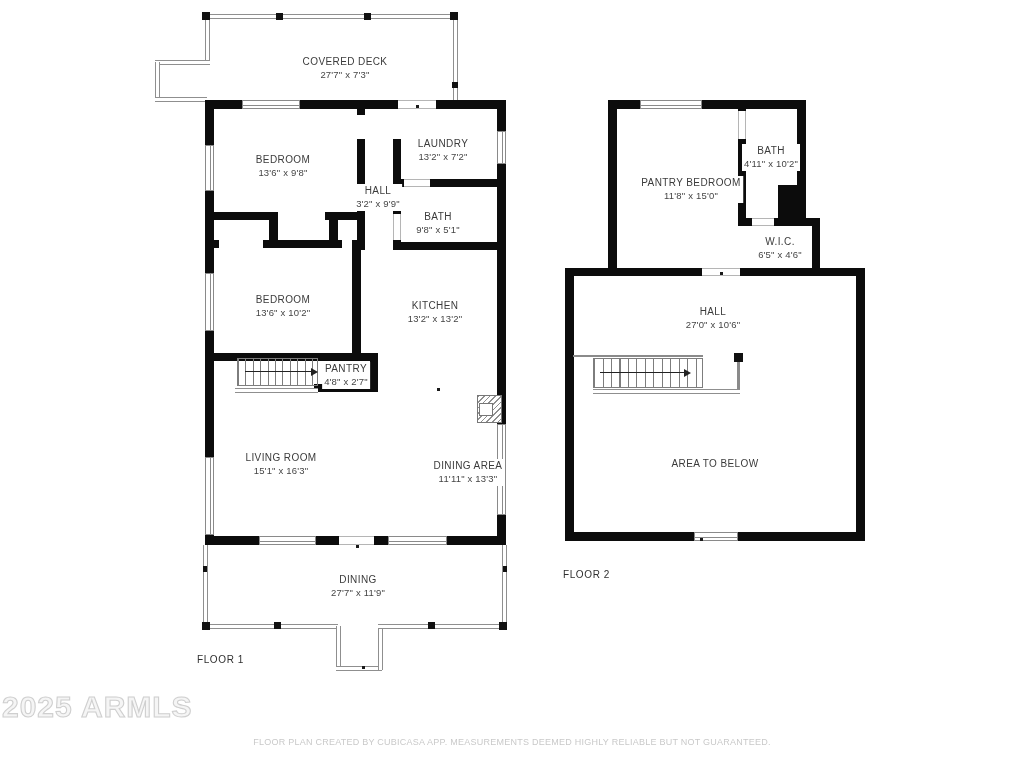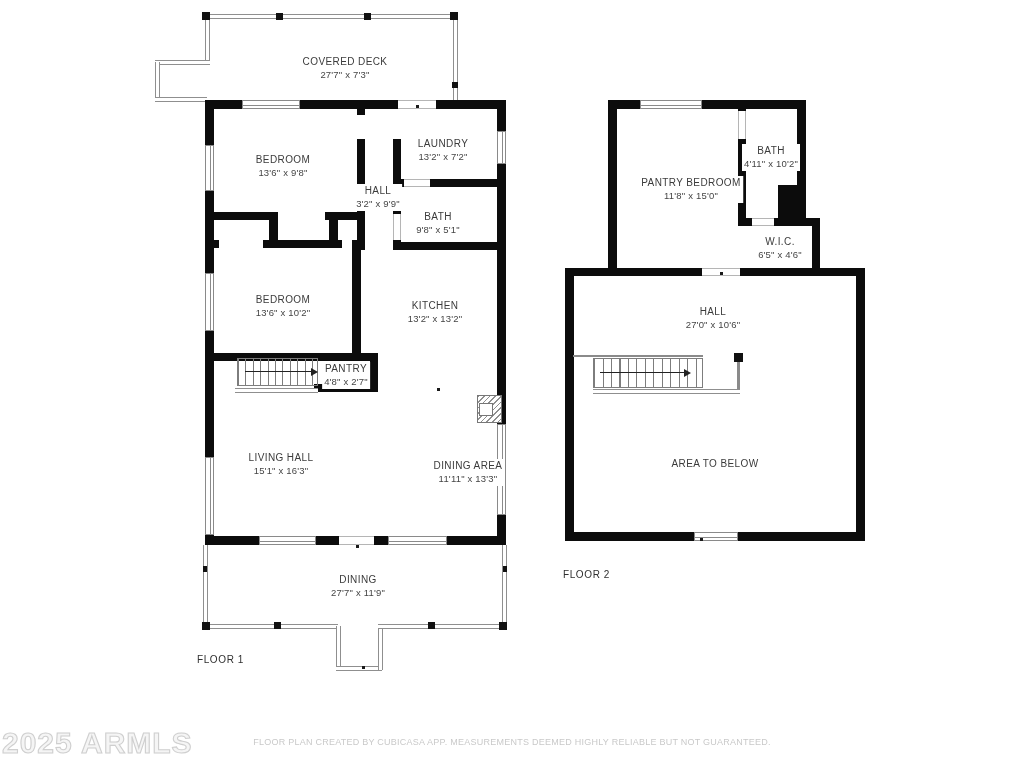--- a/index.html
+++ b/index.html
@@ -24,21 +24,21 @@
   .stairs2{background:repeating-linear-gradient(to right,#7d7d7d 0,#7d7d7d 1px,transparent 1px,transparent 8.5px);}
   .arrow-line{position:absolute;height:1px;background:#222;}
   .arrow-head{position:absolute;width:0;height:0;border-left:7px solid #222;border-top:4px solid transparent;border-bottom:4px solid transparent;}
   .hatch{position:absolute;border:1px solid #777;box-sizing:border-box;
     background:repeating-linear-gradient(135deg,#8f8f8f 0,#8f8f8f 1px,#ffffff 1px,#ffffff 4px);}
   .hatch-inner{position:absolute;background:#ffffff;border:1px solid #777;box-sizing:border-box;}
   .rlabel{position:absolute;transform:translateX(-50%);text-align:center;white-space:nowrap;background:#ffffff;padding:0 2px;}
   .rname{font-size:10px;letter-spacing:0.4px;color:#3b3b3b;line-height:13px;}
   .rdims{font-size:9.5px;letter-spacing:0.2px;color:#454545;line-height:14px;}
   .floor-tag{position:absolute;font-size:10px;letter-spacing:0.6px;color:#2f2f2f;}
-  .watermark{position:absolute;left:2px;top:726px;font-size:30px;font-weight:700;letter-spacing:1px;
+  .watermark{position:absolute;left:2px;top:690px;font-size:30px;font-weight:700;letter-spacing:1px;
     color:#f5f5f5;-webkit-text-stroke:1.1px #cfcfcf;}
   .footer{position:absolute;left:0;right:0;top:737px;text-align:center;font-size:9px;letter-spacing:0.25px;color:#c9c9c9;}
 </style>
 </head>
 <body>
 
 <div id="canvas">
 
   <div class="rail-h" style="left:205px;top:14px;width:253px;"></div>
   <div class="rail-v" style="left:453px;top:16px;height:86px;"></div>
@@ -180,21 +180,21 @@
   </div>
   <div class="rlabel" style="left:435px;top:299px;">
     <div class="rname">KITCHEN</div>
     <div class="rdims">13'2" x 13'2"</div>
   </div>
   <div class="rlabel" style="left:346px;top:362px;">
     <div class="rname">PANTRY</div>
     <div class="rdims">4'8" x 2'7"</div>
   </div>
   <div class="rlabel" style="left:281px;top:451px;">
-    <div class="rname">LIVING HALL</div>
+    <div class="rname">LIVING ROOM</div>
     <div class="rdims">15'1" x 16'3"</div>
   </div>
   <div class="rlabel" style="left:440px;top:459px;margin-left:28px;">
     <div class="rname">DINING AREA</div>
     <div class="rdims">11'11" x 13'3"</div>
   </div>
   <div class="rlabel" style="left:358px;top:573px;">
     <div class="rname">DINING</div>
     <div class="rdims">27'7" x 11'9"</div>
   </div>

